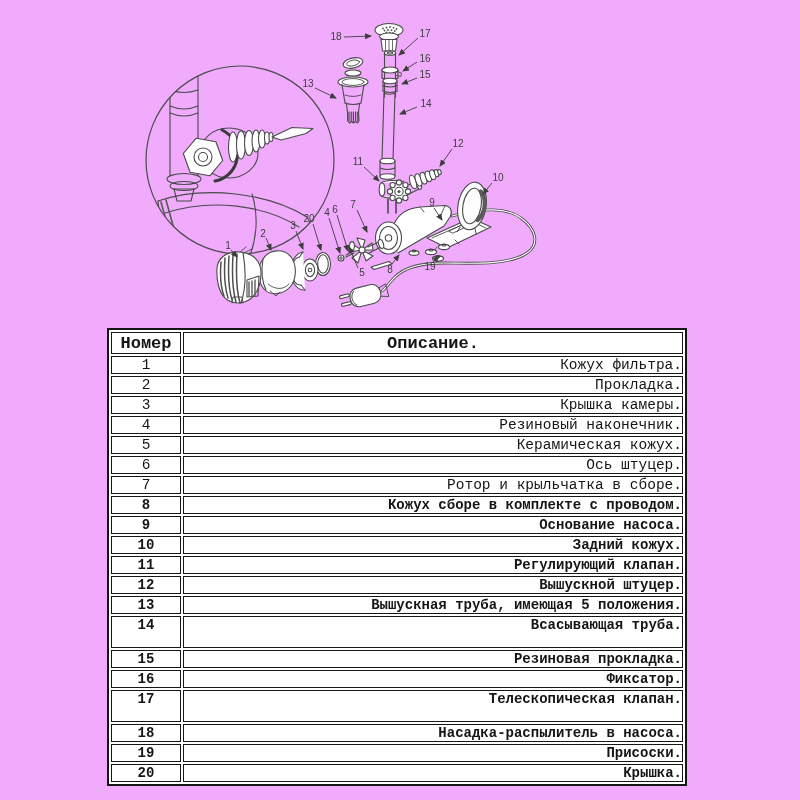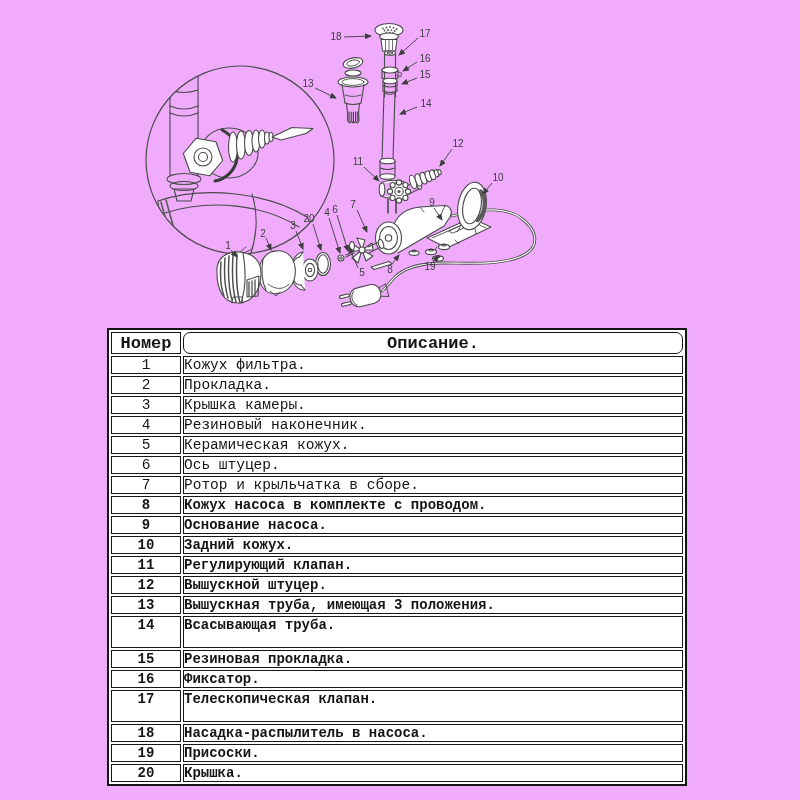--- a/index.html
+++ b/index.html
@@ -14,23 +14,23 @@
   table.spec{
     border-collapse:separate;border-spacing:2px;
     border:2px solid #161616;background:#fff;
   }
   table.spec th,table.spec td{
     border:1.5px solid #161616;background:#fff;padding:0;
     font-family:Liberation Mono, monospace;
   }
   table.spec th{font-size:17px;font-weight:bold;text-align:center;height:20px;}
   th.col-num{width:68px;}
-  th.col-desc{width:498px;border-radius:7px;}
+  th.col-desc{width:498px;}
   td.num{width:68px;text-align:center;font-size:14.5px;height:15px;line-height:16px;}
-  td.desc{padding-left:9px;text-align:left;font-size:14.5px;height:15px;line-height:16px;margin-left:20px;}
+  td.desc{padding-left:9px;text-align:right;font-size:14.5px;height:15px;line-height:16px;margin-left:20px;}
   tr.b td{font-weight:bold;font-size:14px;}
   tr.tall td{height:30px;vertical-align:top;}
 </style>
 </head>
 <body>
 
 <div class="page">
 
   <div class="diagram">
     <svg viewBox="0 0 800 330" width="800" height="330">
@@ -347,41 +347,41 @@
         <tr>
             <td class="num">6</td>
             <td class="desc">Ось штуцер.</td>
           </tr>
         <tr>
             <td class="num">7</td>
             <td class="desc">Ротор и крыльчатка в сборе.</td>
           </tr>
         <tr class="b">
             <td class="num">8</td>
-            <td class="desc">Кожух насоса в комплекте с проводом.</td>
+            <td class="desc">Кожух сборе в комплекте с проводом.</td>
           </tr>
         <tr class="b">
             <td class="num">9</td>
             <td class="desc">Основание насоса.</td>
           </tr>
         <tr class="b">
             <td class="num">10</td>
             <td class="desc">Задний кожух.</td>
           </tr>
         <tr class="b">
             <td class="num">11</td>
             <td class="desc">Регулирующий клапан.</td>
           </tr>
         <tr class="b">
             <td class="num">12</td>
             <td class="desc">Вышускной штуцер.</td>
           </tr>
         <tr class="b">
             <td class="num">13</td>
-            <td class="desc">Вышускная труба, имеющая 3 положения.</td>
+            <td class="desc">Вышускная труба, имеющая 5 положения.</td>
           </tr>
         <tr class="b tall">
             <td class="num">14</td>
             <td class="desc">Всасывающая труба.</td>
           </tr>
         <tr class="b">
             <td class="num">15</td>
             <td class="desc">Резиновая прокладка.</td>
           </tr>
         <tr class="b">

